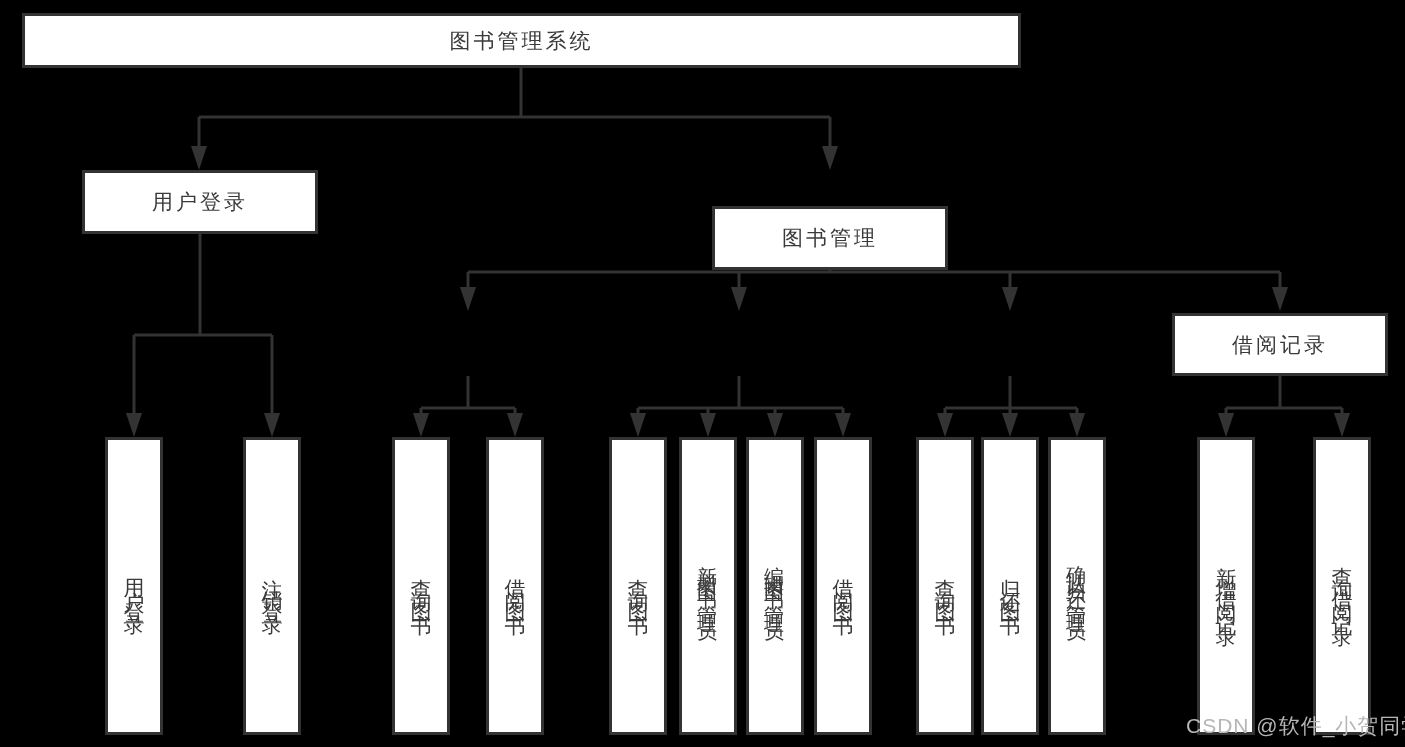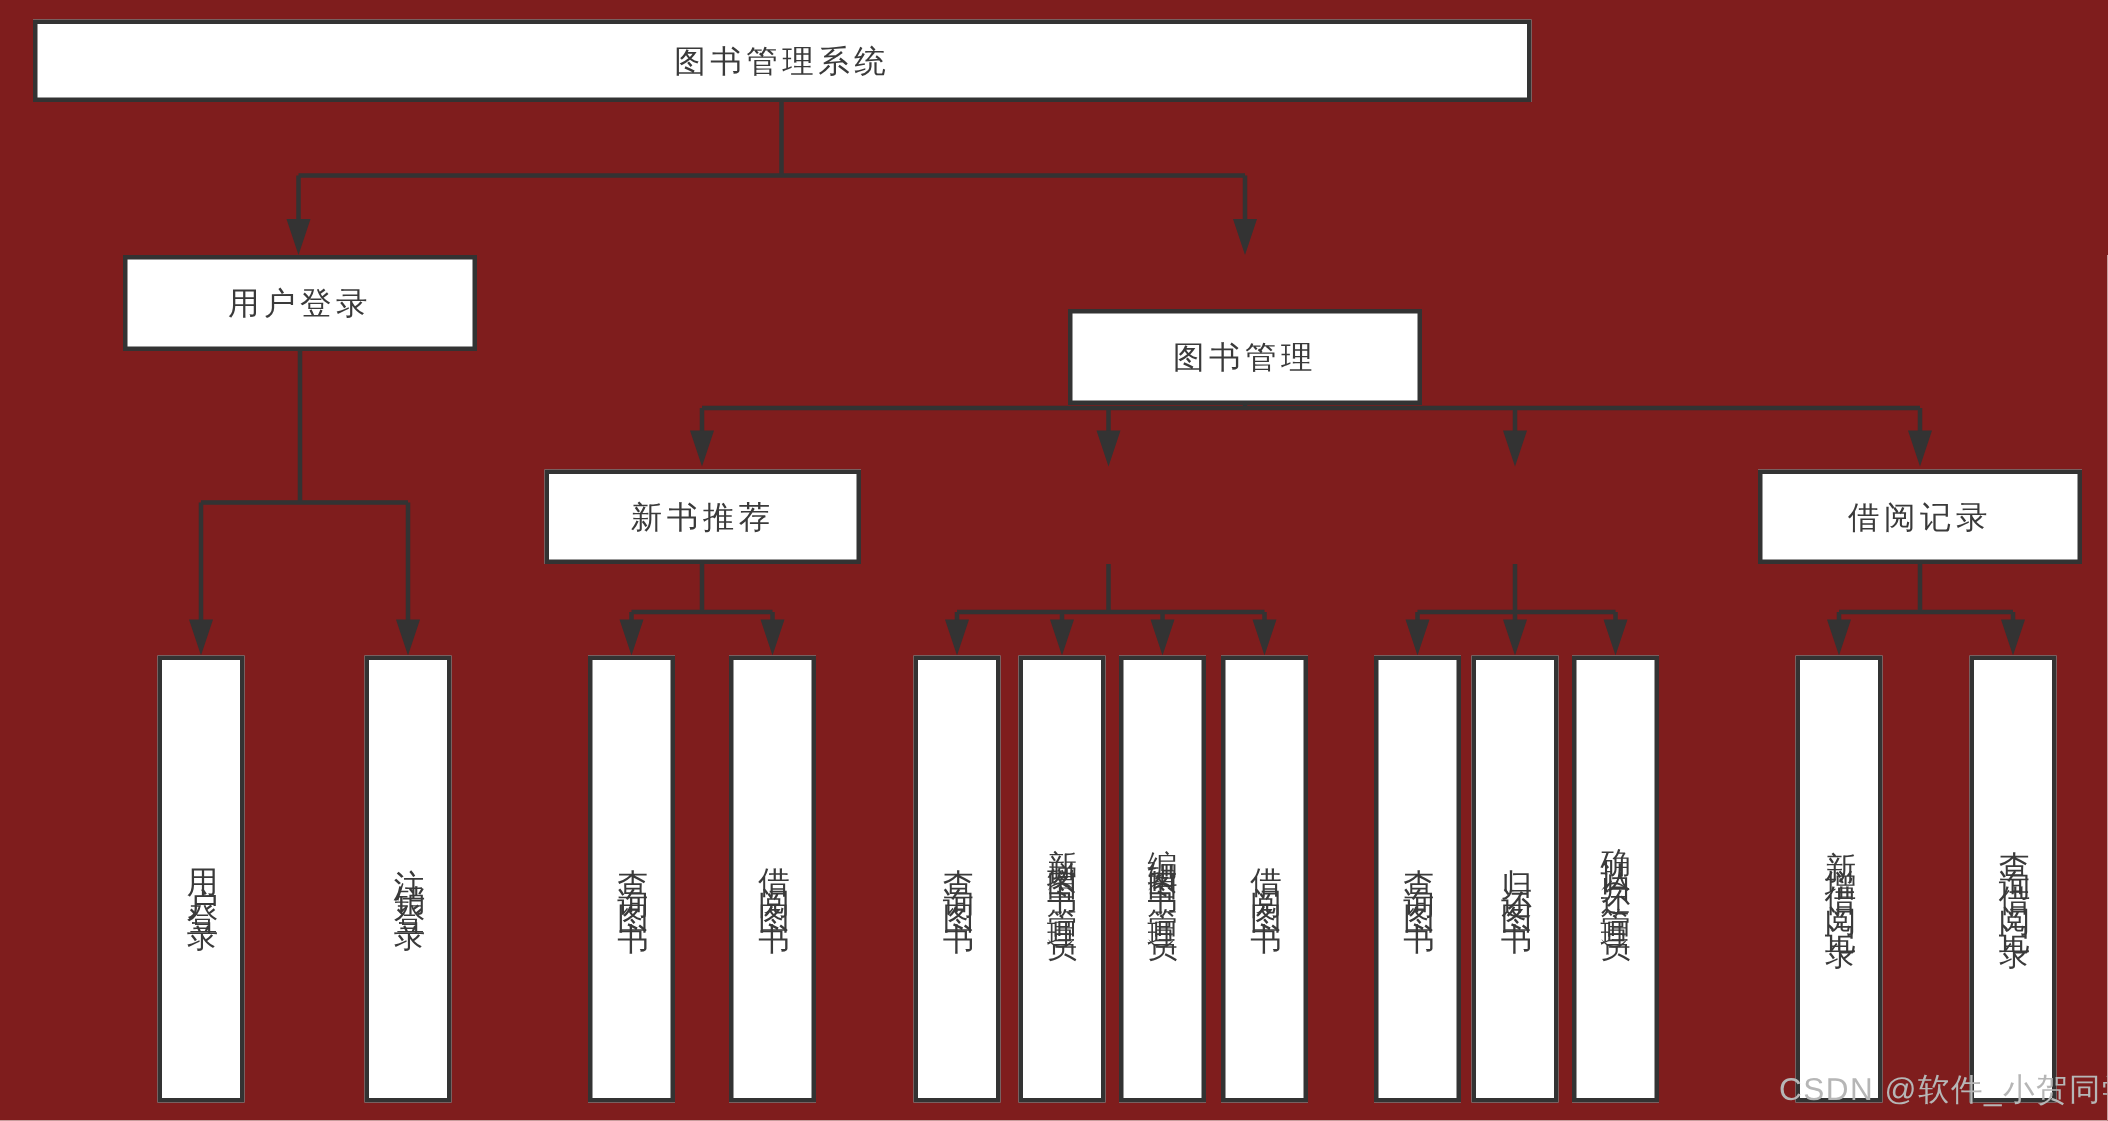--- a/index.html
+++ b/index.html
@@ -1,20 +1,20 @@
 <!DOCTYPE html>
 <html><head>
 <meta charset="utf-8">
 <style>
   html, body { margin: 0; padding: 0; background: #ffffff; }
   .canvas {
     position: relative;
     width: 1405px;
     height: 747px;
-    background: #7f1d1d;
+    background: #000000;
     font-family: "Liberation Sans", sans-serif;
     overflow: hidden;
   }
   .wires {
     position: absolute;
     left: 0; top: 0;
     width: 1405px; height: 747px;
     z-index: 1;
   }
   .node {
@@ -108,23 +108,20 @@
     <span class="hlabel">图书管理系统</span>
   </div>
 
   <div class="node l2-box" style="left:82px; width:236px;">
     <span class="hlabel">用户登录</span>
   </div>
   <div class="node l2-box" style="left:712px; width:236px;margin-top:36px;">
     <span class="hlabel">图书管理</span>
   </div>
 
-  <div class="node l3-box" style="left:363px; width:211px;">
-    <span class="hlabel">新书推荐</span>
-  </div>
   <div class="node l3-box" style="left:1172px; width:216px;">
     <span class="hlabel">借阅记录</span>
   </div>
 
   <div class="node leaf" style="left:105px;">
     <span class="vtext">用户登录</span>
   </div>
   <div class="node leaf" style="left:243px;">
     <span class="vtext">注销登录</span>
   </div>

